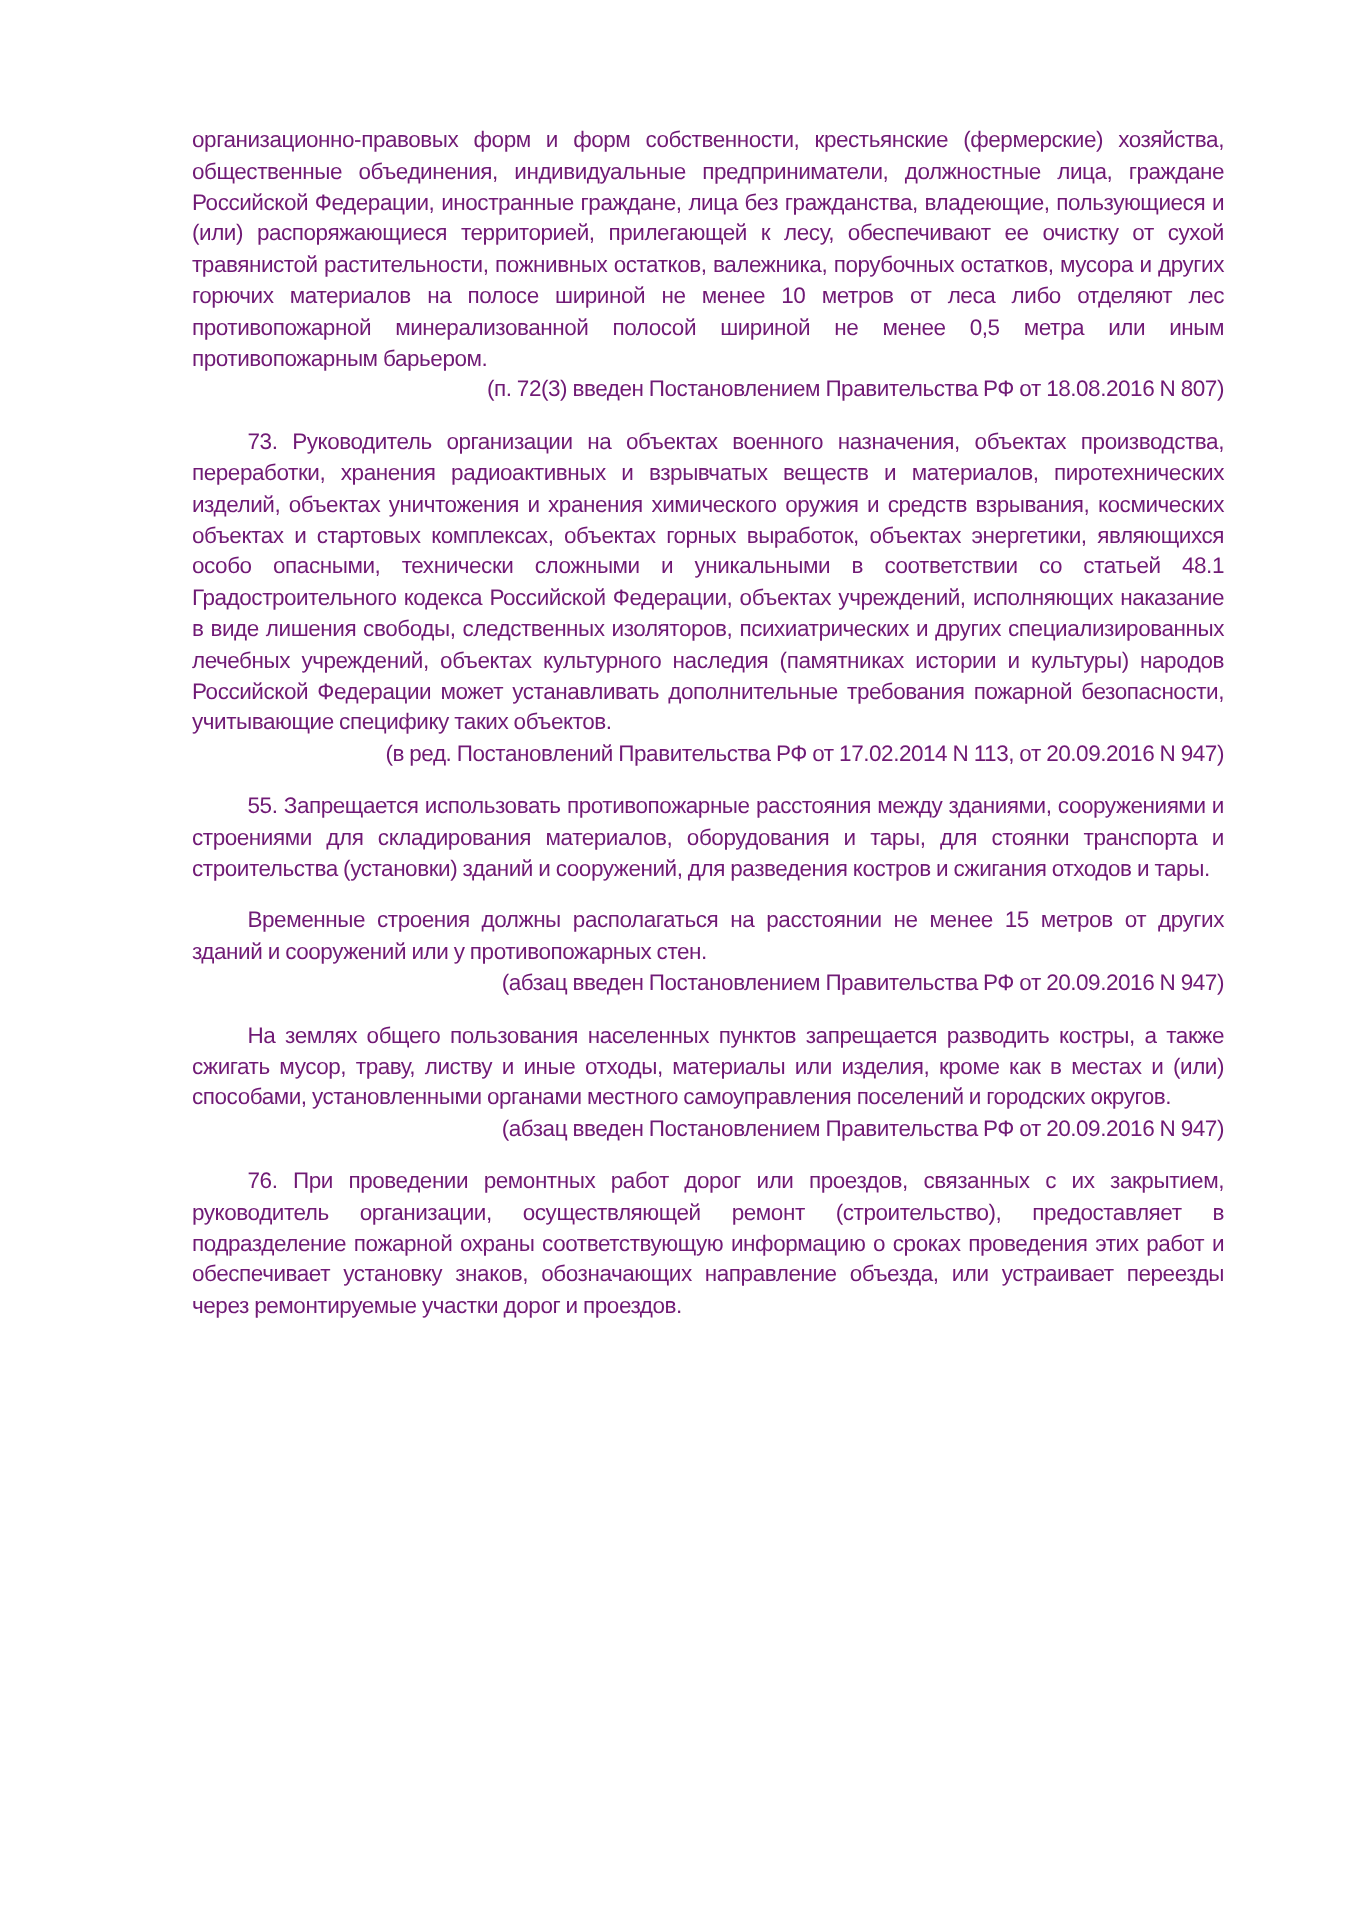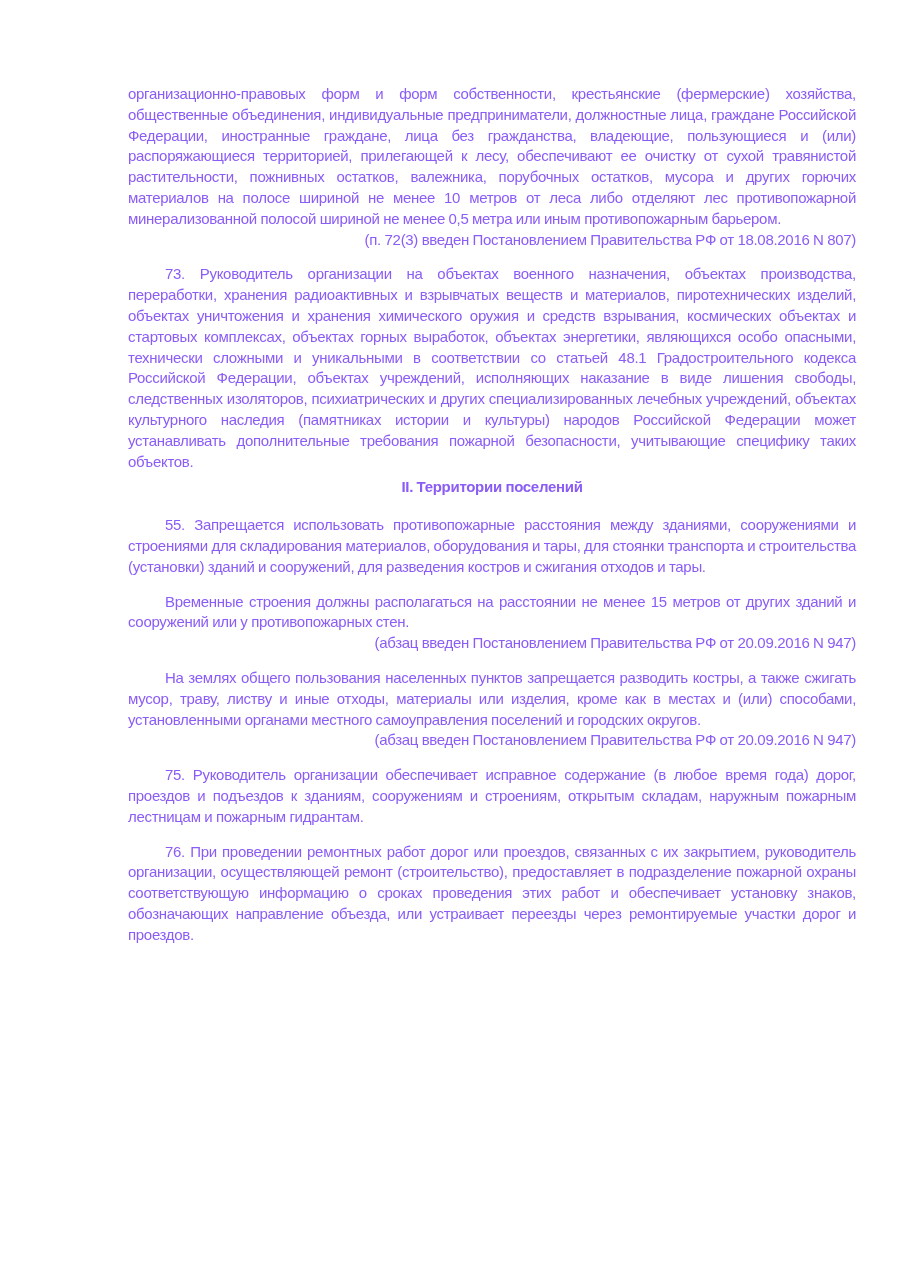--- a/index.html
+++ b/index.html
@@ -9,23 +9,23 @@
   }
   body {
     width: 900px;
     height: 1273px;
     overflow: hidden;
   }
   .page {
     box-sizing: border-box;
     width: 900px;
     height: 1273px;
-    padding: 84px 44px 40px 128px;
+    padding: 84px 84px 40px 128px;
     background: #ffffff;
-    color: #8b5cf6;
+    color: #701a75;
     font-family: "Liberation Sans", "DejaVu Sans", sans-serif;
     font-size: 15px;
     line-height: 20.8px;
     letter-spacing: -0.3px;
     word-spacing: -0.3px;
   }
   .para {
     margin: 0 0 14px 0;
     text-align: justify;
     text-indent: 37px;
@@ -50,29 +50,28 @@
   }
 </style>
 </head>
 <body>
 
 <div class="page">
   <p class="para no-indent attached">организационно-правовых форм и форм собственности, крестьянские (фермерские) хозяйства, общественные объединения, индивидуальные предприниматели, должностные лица, граждане Российской Федерации, иностранные граждане, лица без гражданства, владеющие, пользующиеся и (или) распоряжающиеся территорией, прилегающей к лесу, обеспечивают ее очистку от сухой травянистой растительности, пожнивных остатков, валежника, порубочных остатков, мусора и других горючих материалов на полосе шириной не менее 10 метров от леса либо отделяют лес противопожарной минерализованной полосой шириной не менее 0,5 метра или иным противопожарным барьером.</p>
   <p class="note">(п. 72(3) введен Постановлением Правительства РФ от 18.08.2016 N 807)</p>
 
   <p class="para attached">73. Руководитель организации на объектах военного назначения, объектах производства, переработки, хранения радиоактивных и взрывчатых веществ и материалов, пиротехнических изделий, объектах уничтожения и хранения химического оружия и средств взрывания, космических объектах и стартовых комплексах, объектах горных выработок, объектах энергетики, являющихся особо опасными, технически сложными и уникальными в соответствии со статьей 48.1 Градостроительного кодекса Российской Федерации, объектах учреждений, исполняющих наказание в виде лишения свободы, следственных изоляторов, психиатрических и других специализированных лечебных учреждений, объектах культурного наследия (памятниках истории и культуры) народов Российской Федерации может устанавливать дополнительные требования пожарной безопасности, учитывающие специфику таких объектов.</p>
+  <p class="note">(в ред. Постановлений Правительства РФ от 17.02.2014 N 113, от 20.09.2016 N 947)</p>
 
-  <p class="heading">II. Территории поселений</p>
 
   <p class="para">55. Запрещается использовать противопожарные расстояния между зданиями, сооружениями и строениями для складирования материалов, оборудования и тары, для стоянки транспорта и строительства (установки) зданий и сооружений, для разведения костров и сжигания отходов и тары.</p>
 
   <p class="para attached">Временные строения должны располагаться на расстоянии не менее 15 метров от других зданий и сооружений или у противопожарных стен.</p>
   <p class="note">(абзац введен Постановлением Правительства РФ от 20.09.2016 N 947)</p>
 
   <p class="para attached">На землях общего пользования населенных пунктов запрещается разводить костры, а также сжигать мусор, траву, листву и иные отходы, материалы или изделия, кроме как в местах и (или) способами, установленными органами местного самоуправления поселений и городских округов.</p>
   <p class="note">(абзац введен Постановлением Правительства РФ от 20.09.2016 N 947)</p>
 
-  <p class="para">75. Руководитель организации обеспечивает исправное содержание (в любое время года) дорог, проездов и подъездов к зданиям, сооружениям и строениям, открытым складам, наружным пожарным лестницам и пожарным гидрантам.</p>
 
 
   <p class="para">76. При проведении ремонтных работ дорог или проездов, связанных с их закрытием, руководитель организации, осуществляющей ремонт (строительство), предоставляет в подразделение пожарной охраны соответствующую информацию о сроках проведения этих работ и обеспечивает установку знаков, обозначающих направление объезда, или устраивает переезды через ремонтируемые участки дорог и проездов.</p>
 
 </div>
 
 </body></html>

